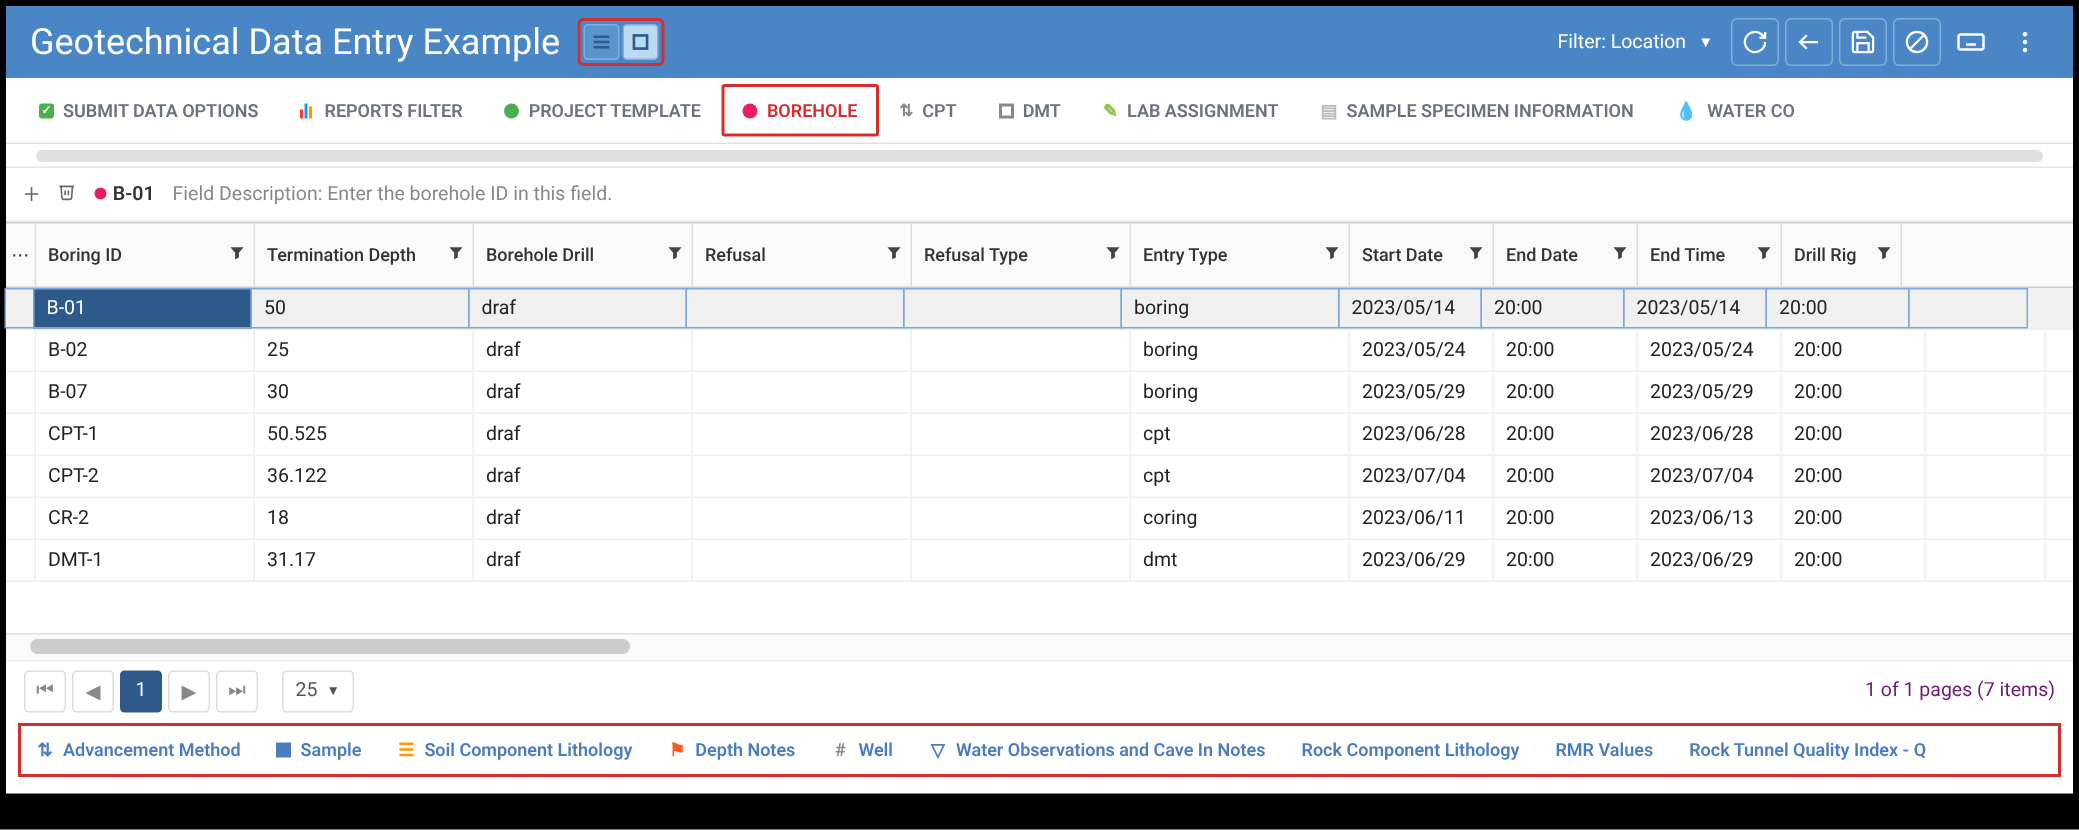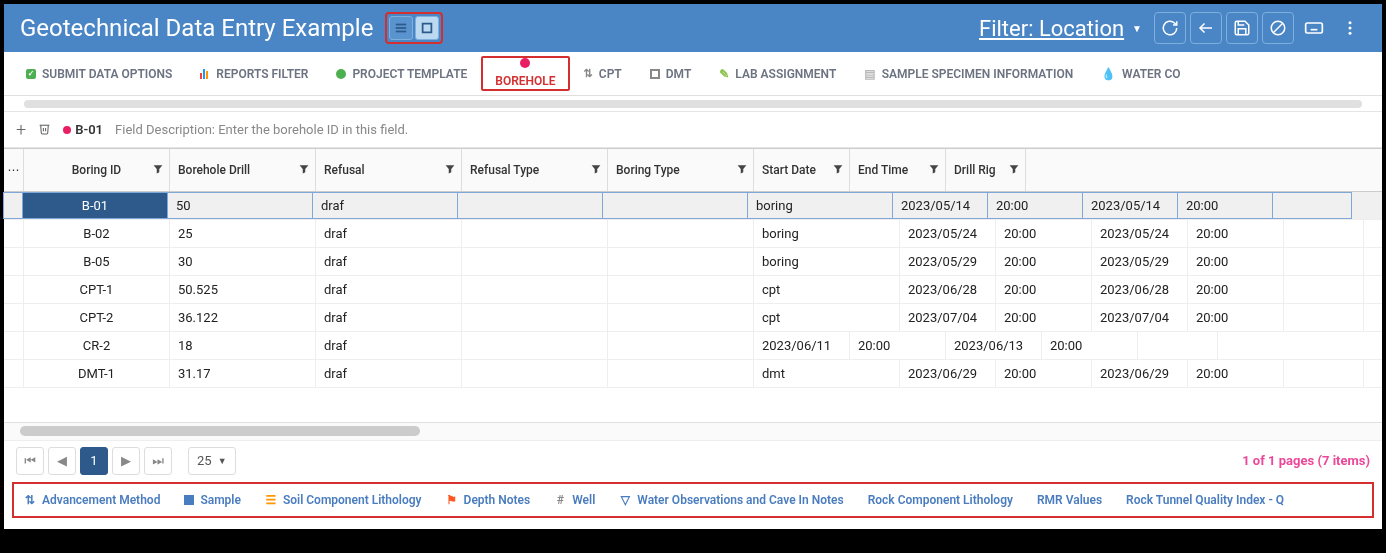--- a/index.html
+++ b/index.html
@@ -5,28 +5,28 @@
   * { box-sizing: border-box; margin: 0; padding: 0; }
   body { font-family: -apple-system, BlinkMacSystemFont, "Segoe UI", Roboto, sans-serif; background: #000; width: 1386px; height: 553px; overflow: hidden; }
   .app { background: #fff; width: 1378px; height: 525px; margin: 4px; position: relative; }
 
   .titlebar { background: #4a86c5; color: #fff; height: 48px; display: flex; align-items: center; padding: 0 16px; }
   .titlebar h1 { font-size: 24px; font-weight: 400; margin-right: 12px; }
   .view-toggle { border: 2px solid #d32f2f; border-radius: 4px; padding: 2px; display: flex; gap: 2px; }
   .view-toggle .btn { width: 24px; height: 24px; background: #5a94cf; border: 1px solid #7fb0dd; border-radius: 3px; display: flex; align-items: center; justify-content: center; cursor: pointer; }
   .view-toggle .btn.active { background: #bcd9f2; }
   .spacer { flex: 1; }
-  .filter-label { font-size: 22px; margin-right: 8px; text-decoration: underline; }
+  .filter-label { font-size: 13px; margin-right: 8px; }
   .tb-icon { width: 32px; height: 32px; border-radius: 4px; display: flex; align-items: center; justify-content: center; cursor: pointer; margin-left: 4px; color: #fff; }
   .tb-icon.bordered { border: 1px solid #7fb0dd; }
   .chevdown { font-size: 10px; margin-right: 8px; }
 
   .tabs { display: flex; height: 44px; border-bottom: 1px solid #e0e0e0; align-items: stretch; padding: 0 8px; overflow: hidden; }
   .tab { display: flex; align-items: center; padding: 0 14px; font-size: 12px; font-weight: 600; color: #6b7280; white-space: nowrap; cursor: pointer; gap: 6px; }
-  .tab.active { border: 2px solid #d32f2f; border-radius: 2px; margin: 4px 0; padding: 0 12px; flex-direction: column; }
+  .tab.active { border: 2px solid #d32f2f; border-radius: 2px; margin: 4px 0; padding: 0 12px; }
   .tab.active .tab-label { color: #d32f2f; }
   .tab .dot { width: 10px; height: 10px; border-radius: 50%; display: inline-block; }
   .tab .sq { width: 10px; height: 10px; display: inline-block; }
 
   .smallscroll { height: 16px; border-bottom: 1px solid #e5e5e5; position: relative; }
   .smallscroll::after { content: ''; position: absolute; left: 20px; right: 20px; top: 4px; height: 8px; background: #e0e0e0; border-radius: 4px; }
 
   .toolbar2 { display: flex; align-items: center; height: 36px; padding: 0 12px; gap: 12px; color: #555; font-size: 13px; border-bottom: 1px solid #e5e5e5; }
   .toolbar2 .ico { cursor: pointer; color: #666; }
   .toolbar2 .boldid { font-weight: 600; color: #333; }
@@ -39,41 +39,41 @@
 
   .grid-body { font-size: 13px; color: #222; }
   .row { display: flex; height: 28px; border-bottom: 1px solid #eee; }
   .row .cell { border-right: 1px solid #eee; padding: 0 8px; display: flex; align-items: center; overflow: hidden; }
   .row .lead { width: 20px; }
   .row.sel { background: #f0f0f0; }
   .row.sel .cell { border: 1px solid #7fa8d9; margin: 0 0 0 -1px; }
   .row.sel .cell.first { background: #2d5a8a; color: #fff; }
 
   .col-lead { width: 20px; }
-  .col-0 { width: 146px; justify-content: center; }
+  .col-0 { width: 146px; }
   .col-1 { width: 146px; }
   .col-2 { width: 146px; }
   .col-3 { width: 146px; }
   .col-4 { width: 146px; }
   .col-5 { width: 146px; }
   .col-6 { width: 96px; }
   .col-7 { width: 96px; }
   .col-8 { width: 96px; }
   .col-9 { width: 96px; }
   .col-10 { width: 80px; }
 
   .hscroll { height: 18px; border-top: 1px solid #e0e0e0; position: relative; background: #fafafa; }
   .hscroll .thumb { position: absolute; left: 16px; width: 400px; top: 3px; height: 10px; background: #ccc; border-radius: 5px; }
 
   .pager { display: flex; align-items: center; height: 40px; padding: 0 12px; gap: 4px; font-size: 13px; border-top: 1px solid #eee; }
   .pbtn { width: 28px; height: 28px; border: 1px solid #ddd; border-radius: 3px; display: flex; align-items: center; justify-content: center; color: #888; cursor: pointer; }
   .pbtn.active { background: #2d5a8a; color: #fff; border-color: #2d5a8a; }
   .pselect { height: 28px; border: 1px solid #ddd; border-radius: 3px; display: flex; align-items: center; padding: 0 8px; gap: 6px; color: #555; margin-left: 12px; cursor: pointer; }
   .pager .spacer { flex: 1; }
-  .pginfo { color: #ec4899; font-weight: bold; }
+  .pginfo { color: #701a75; }
 
   .bottom-tabs { display: flex; align-items: center; height: 36px; border: 2px solid #d32f2f; margin: 2px 8px 4px 8px; padding: 0 4px; gap: 12px; font-size: 12px; }
   .btab { display: flex; align-items: center; gap: 6px; padding: 0 6px; color: #4a7dbf; font-weight: 600; cursor: pointer; white-space: nowrap; }
   .btab .ico { width: 12px; height: 12px; display: inline-flex; align-items: center; justify-content: center; }
 </style>
 </head>
 <body>
 
 <div class="app">
   <div class="titlebar">
@@ -198,50 +198,62 @@
   </div>
 
   <div class="grid-h" id="gridh">
       <div class="cell ellipsis col-lead">⋯</div>
       <div class="cell col-0">
         <span>Boring ID</span>
         <span class="filter"><svg width="10" height="10" viewBox="0 0 16 16" fill="#444">
             <path d="M1 2h14l-5 6v5l-4 2V8z"></path>
           </svg></span>
       </div>
+      <div class="cell col-1">
+        <span>Termination Depth</span>
+        <span class="filter"><svg width="10" height="10" viewBox="0 0 16 16" fill="#444">
+            <path d="M1 2h14l-5 6v5l-4 2V8z"></path>
+          </svg></span>
+      </div>
       <div class="cell col-2">
         <span>Borehole Drill</span>
         <span class="filter"><svg width="10" height="10" viewBox="0 0 16 16" fill="#444">
             <path d="M1 2h14l-5 6v5l-4 2V8z"></path>
           </svg></span>
       </div>
       <div class="cell col-3">
         <span>Refusal</span>
         <span class="filter"><svg width="10" height="10" viewBox="0 0 16 16" fill="#444">
             <path d="M1 2h14l-5 6v5l-4 2V8z"></path>
           </svg></span>
       </div>
       <div class="cell col-4">
         <span>Refusal Type</span>
         <span class="filter"><svg width="10" height="10" viewBox="0 0 16 16" fill="#444">
             <path d="M1 2h14l-5 6v5l-4 2V8z"></path>
           </svg></span>
       </div>
       <div class="cell col-5">
-        <span>Boring Type</span>
+        <span>Entry Type</span>
         <span class="filter"><svg width="10" height="10" viewBox="0 0 16 16" fill="#444">
             <path d="M1 2h14l-5 6v5l-4 2V8z"></path>
           </svg></span>
       </div>
       <div class="cell col-6">
         <span>Start Date</span>
         <span class="filter"><svg width="10" height="10" viewBox="0 0 16 16" fill="#444">
             <path d="M1 2h14l-5 6v5l-4 2V8z"></path>
           </svg></span>
       </div>
+      <div class="cell col-8">
+        <span>End Date</span>
+        <span class="filter"><svg width="10" height="10" viewBox="0 0 16 16" fill="#444">
+            <path d="M1 2h14l-5 6v5l-4 2V8z"></path>
+          </svg></span>
+      </div>
       <div class="cell col-9">
         <span>End Time</span>
         <span class="filter"><svg width="10" height="10" viewBox="0 0 16 16" fill="#444">
             <path d="M1 2h14l-5 6v5l-4 2V8z"></path>
           </svg></span>
       </div>
       <div class="cell col-10">
         <span>Drill Rig</span>
         <span class="filter"><svg width="10" height="10" viewBox="0 0 16 16" fill="#444">
             <path d="M1 2h14l-5 6v5l-4 2V8z"></path>
@@ -272,21 +284,21 @@
         <div class="cell col-4"></div>
         <div class="cell col-5">boring</div>
         <div class="cell col-6">2023/05/24</div>
         <div class="cell col-7">20:00</div>
         <div class="cell col-8">2023/05/24</div>
         <div class="cell col-9">20:00</div>
         <div class="cell col-10"></div>
       </div>
       <div class="row">
         <div class="cell lead col-lead"></div>
-        <div class="cell col-0">B-05</div>
+        <div class="cell col-0">B-07</div>
         <div class="cell col-1">30</div>
         <div class="cell col-2">draf</div>
         <div class="cell col-3"></div>
         <div class="cell col-4"></div>
         <div class="cell col-5">boring</div>
         <div class="cell col-6">2023/05/29</div>
         <div class="cell col-7">20:00</div>
         <div class="cell col-8">2023/05/29</div>
         <div class="cell col-9">20:00</div>
         <div class="cell col-10"></div>
@@ -319,20 +331,21 @@
         <div class="cell col-9">20:00</div>
         <div class="cell col-10"></div>
       </div>
       <div class="row">
         <div class="cell lead col-lead"></div>
         <div class="cell col-0">CR-2</div>
         <div class="cell col-1">18</div>
         <div class="cell col-2">draf</div>
         <div class="cell col-3"></div>
         <div class="cell col-4"></div>
+        <div class="cell col-5">coring</div>
         <div class="cell col-6">2023/06/11</div>
         <div class="cell col-7">20:00</div>
         <div class="cell col-8">2023/06/13</div>
         <div class="cell col-9">20:00</div>
         <div class="cell col-10"></div>
       </div>
       <div class="row">
         <div class="cell lead col-lead"></div>
         <div class="cell col-0">DMT-1</div>
         <div class="cell col-1">31.17</div>

